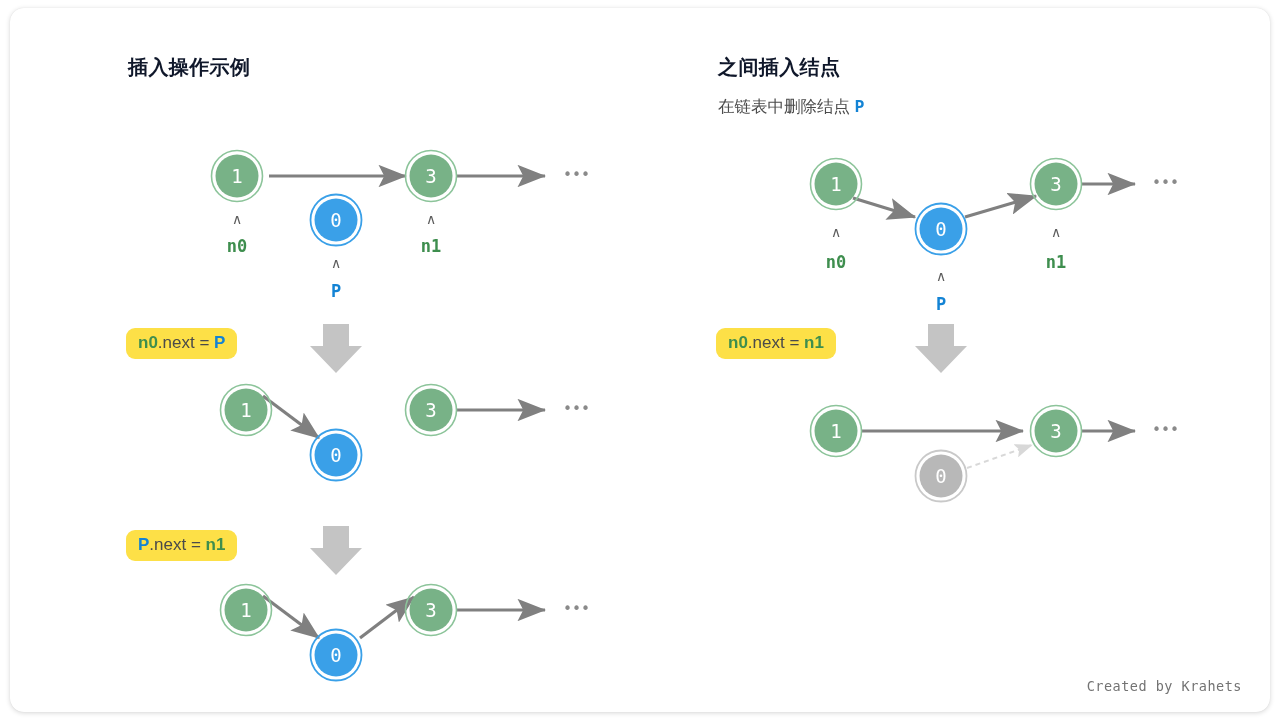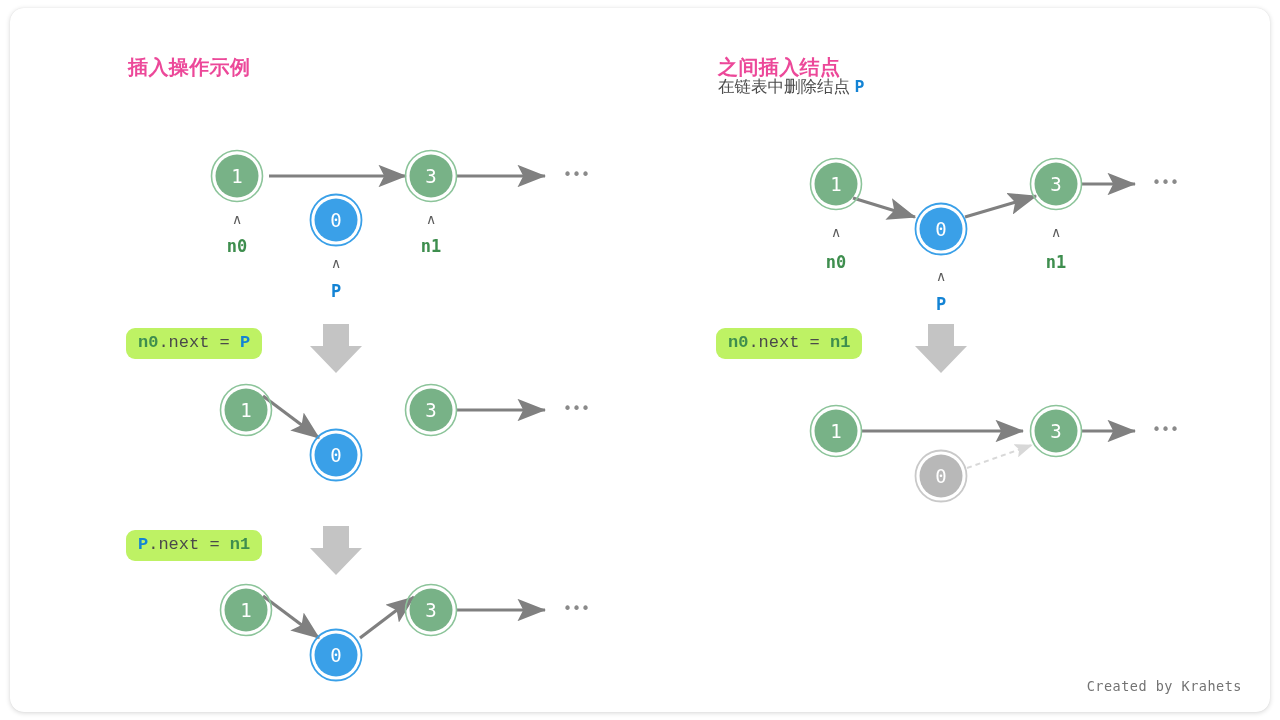--- a/index.html
+++ b/index.html
@@ -14,39 +14,39 @@
     width: 1260px; height: 704px;
     background: #ffffff;
     border-radius: 14px;
     box-shadow: 0 1px 5px rgba(0,0,0,0.16), 0 0 1px rgba(0,0,0,0.10);
     overflow: hidden;
   }
   .panel-title {
     position: absolute;
     font-size: 20px;
     font-weight: bold;
-    color: #ec4899;
+    color: #0f172a;
     letter-spacing: 0.4px;
     white-space: nowrap;
   }
   .panel-sub {
     position: absolute;
     font-size: 16.5px;
     color: #4c4c4c;
     white-space: nowrap;
   }
   .mono { font-family: "DejaVu Sans Mono", monospace; font-weight: bold; }
   .green-t { color: #3e8e4e; }
   .blue-t  { color: #1383d4; }
   .code-badge {
     position: absolute;
-    background: #bef264;
+    background: #fde047;
     border-radius: 9px;
     padding: 6px 12px 7px 12px;
-    font-family: Liberation Mono, monospace;
+    font-family: Liberation Sans, sans-serif;
     font-size: 17px;
     color: #4a4a4a;
     white-space: nowrap;
     line-height: 1.05;
   }
   .code-badge b { font-weight: bold; }
   svg { position: absolute; left: 0; top: 0; overflow: visible; }
   .node-num {
     font-family: "DejaVu Sans Mono", monospace;
     font-size: 19px;
@@ -87,21 +87,21 @@
 
   <div class="code-badge" style="left:116px; top:320px;">
     <b class="green-t">n0</b><span>.next = </span><b class="blue-t">P</b>
   </div>
 
   <div class="code-badge" style="left:116px; top:522px;">
     <b class="blue-t">P</b><span>.next = </span><b class="green-t">n1</b>
   </div>
 
   <div class="panel-title" style="left:708px; top:46px;">之间插入结点</div>
-  <div class="panel-sub" style="left:708px; top:68px;">
+  <div class="panel-sub" style="left:708px; top:88px;">
     <span>在链表中删除结点 </span><span class="mono blue-t">P</span>
   </div>
 
   <div class="code-badge" style="left:706px; top:320px;">
     <b class="green-t">n0</b><span>.next = </span><b class="green-t">n1</b>
   </div>
 
   <svg width="1260" height="704">
     <defs>
       <marker id="ah" markerWidth="9" markerHeight="7" refX="8.6" refY="3.5" orient="auto" markerUnits="strokeWidth">

